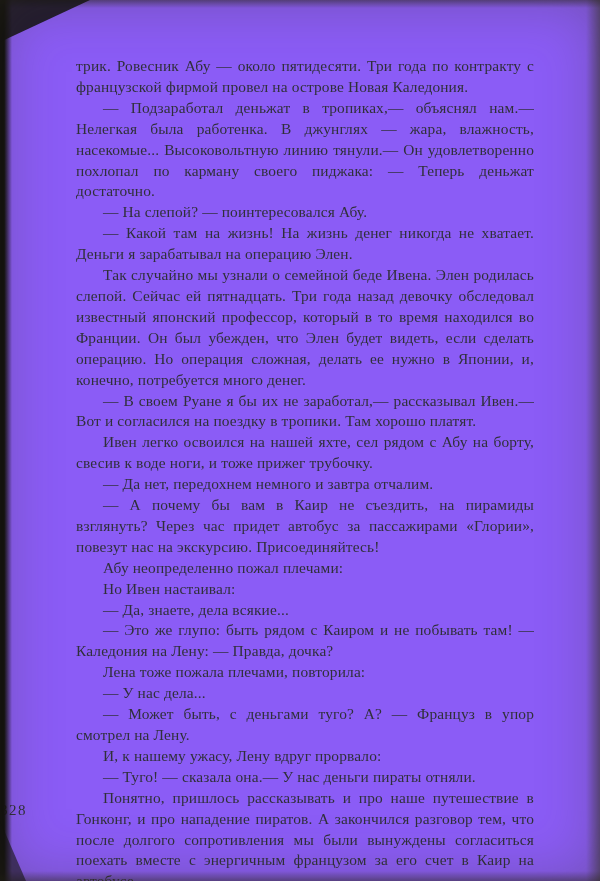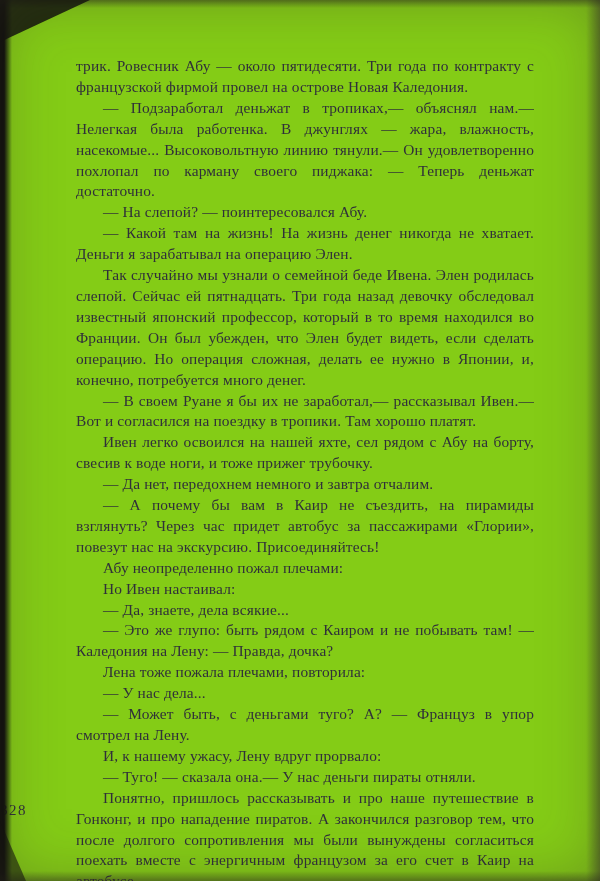--- a/index.html
+++ b/index.html
@@ -4,21 +4,21 @@
 <style>
   html, body {
     margin: 0;
     padding: 0;
     background: #2a2a28;
   }
   .scan {
     position: relative;
     width: 600px;
     height: 881px;
-    background: #84cc16;
+    background: #8b5cf6;
     overflow: hidden;
     font-family: "Liberation Serif", "DejaVu Serif", serif;
     color: #30303a;
   }
   
   .edge-left {
     position: absolute;
     left: 0; top: 0; bottom: 0;
     width: 12px;
     background: linear-gradient(to right, #0d0d0b 35%, rgba(13,13,11,0) 100%);

